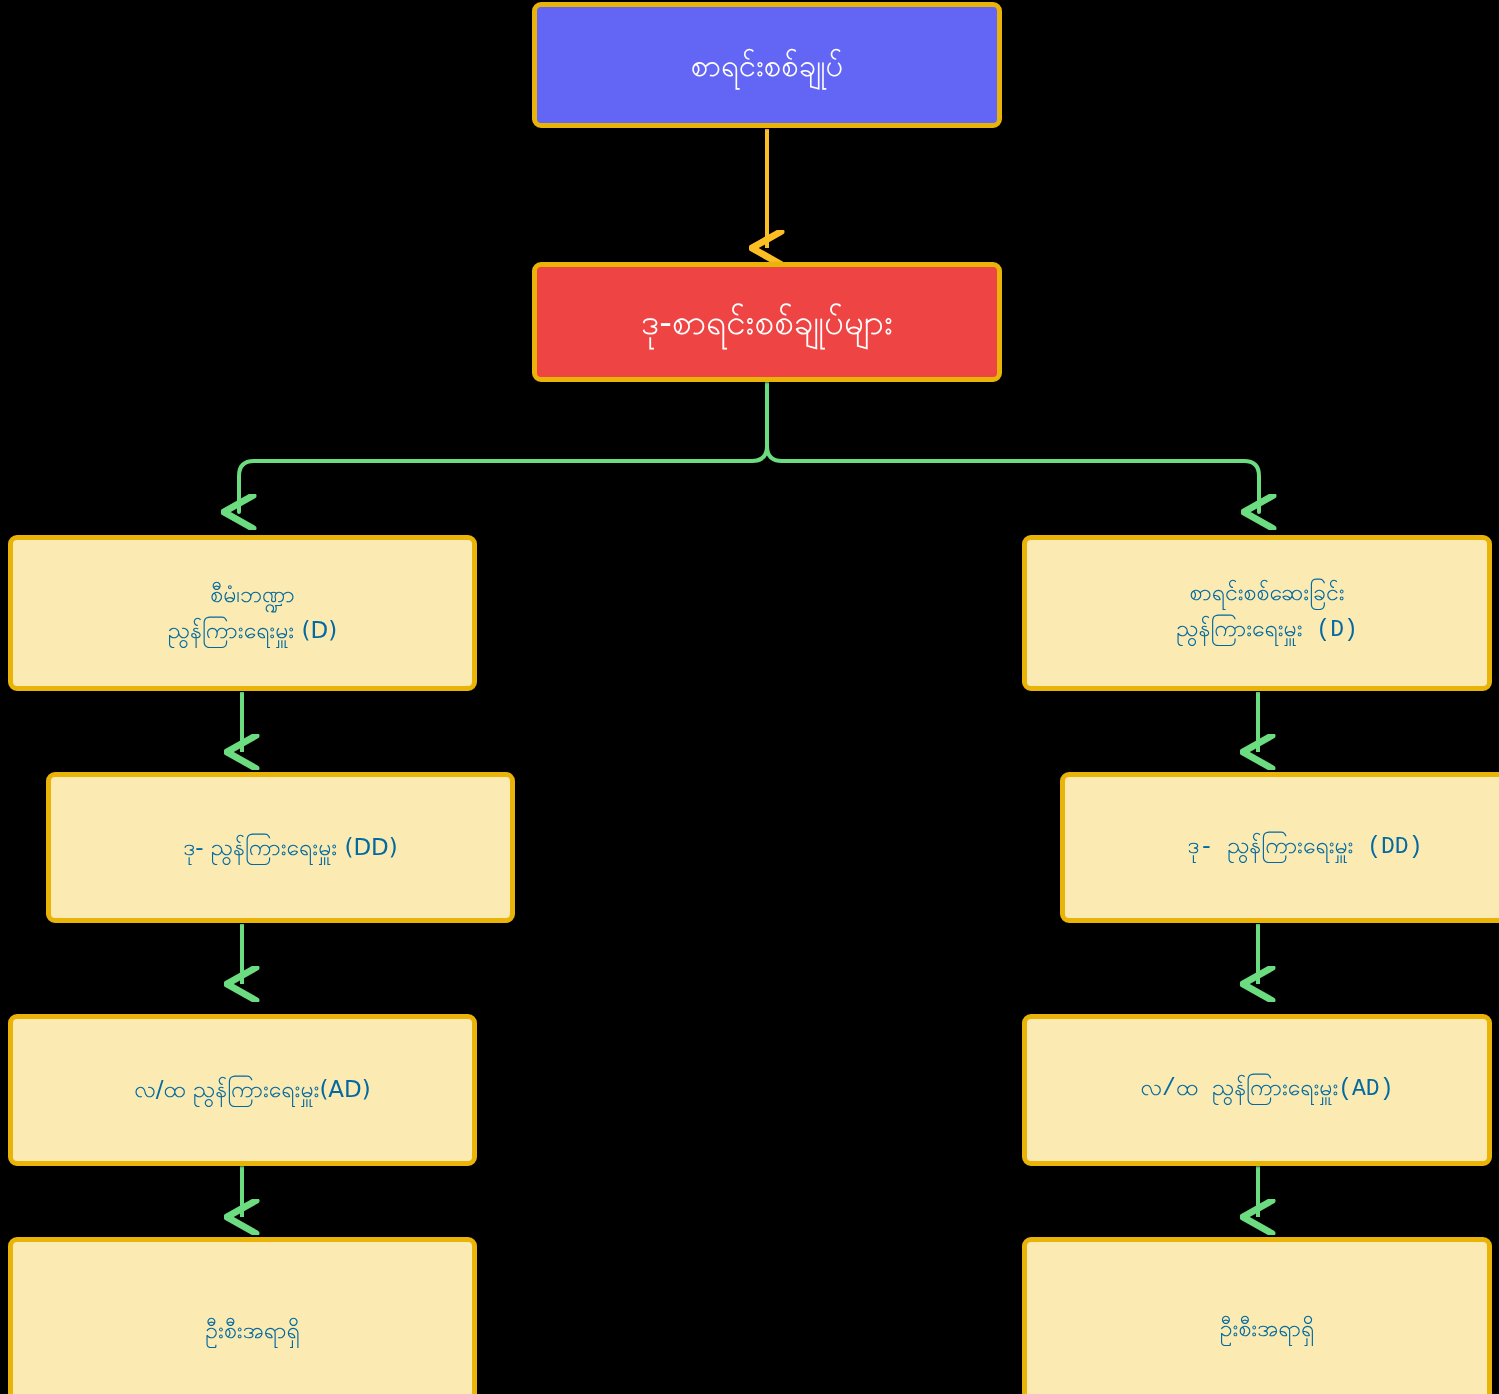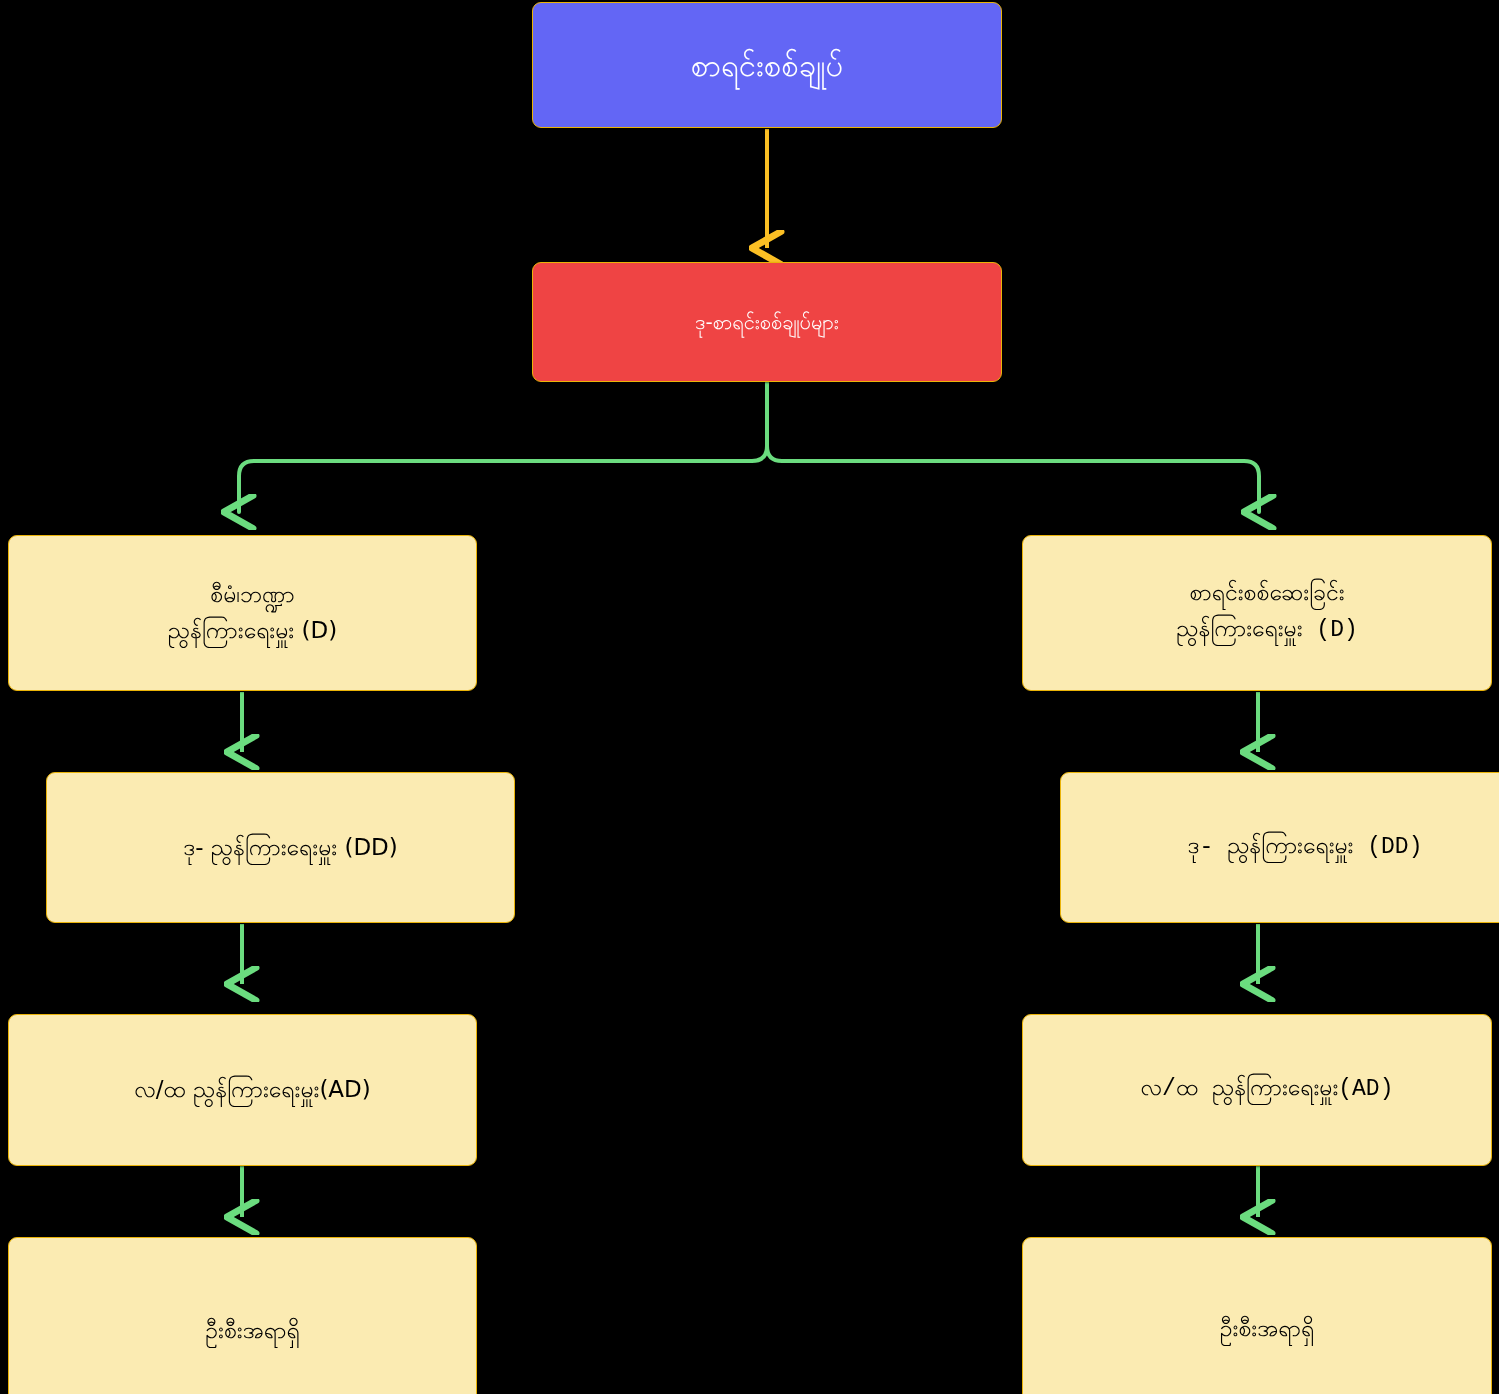--- a/index.html
+++ b/index.html
@@ -12,49 +12,49 @@
     width: 1499px;
     height: 1394px;
     background: #000000;
     font-family: "DejaVu Sans", "Liberation Sans", sans-serif;
     overflow: hidden;
   }
   .node {
     position: absolute;
     box-sizing: border-box;
     border-radius: 9px;
-    border: 1px solid #eab308;
+    border: 5px solid #eab308;
     display: flex;
     align-items: center;
     justify-content: center;
     text-align: center;
     line-height: 1.55;
     box-shadow: 0 1px 2px rgba(0,0,0,0.55);
   }
   .node-root {
     background: #6366F5;
     color: #ffffff;
     font-size: 31px;
     left: 532px;
     top: 2px;
     width: 470px;
     height: 126px;
   }
   .node-second {
     background: #EF4444;
     color: #ffffff;
-    font-size: 20px;
+    font-size: 35px;
     left: 532px;
     top: 262px;
     width: 470px;
     height: 120px;
   }
   .node-leaf {
     background: #FBEBB2;
-    color: #000000;
+    color: #0369a1;
     font-size: 23px;
     padding-left: 20px;
   }
   .node-label {
     display: block;
     padding: 0 14px;
     white-space: pre-line;
   }
   
   .col-left  { left: 8px;    width: 469px; }

